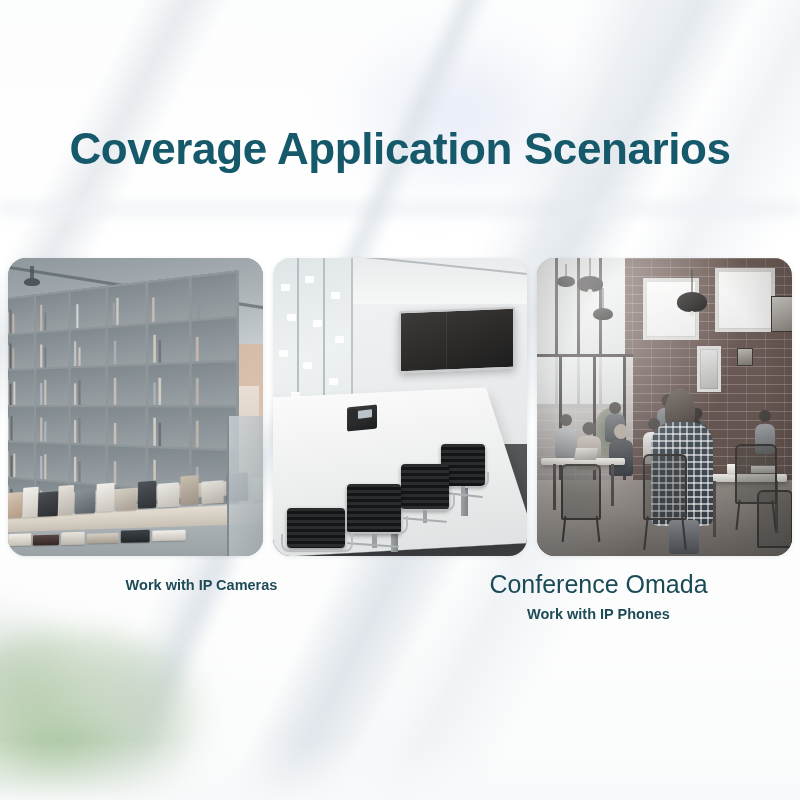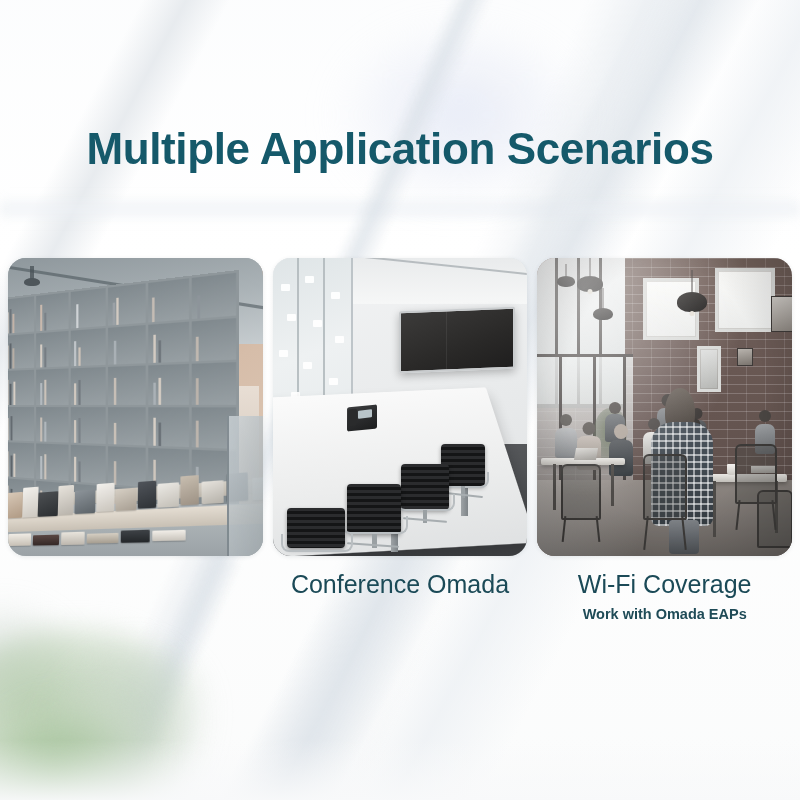--- a/index.html
+++ b/index.html
@@ -162,21 +162,21 @@
   <div class="streak s2"></div>
   <div class="streak s3"></div>
   <div class="streak s4"></div>
   <div class="leaf l4"></div>
   <div class="leaf l1"></div>
   <div class="leaf l3"></div>
   <div class="leaf l2"></div>
   <div class="ledge"></div>
 </div>
 
-<div id="title">Multiple Application Scenarios</div>
+<div id="title">Coverage Application Scenarios</div>
 
 <div id="cards">
 
   <div class="card">
     <div class="scene">
       <div class="lib-wall"></div>
       <div class="lib-win"></div>
       <div class="lib-conc">
         <span class="dot" style="left:10px;top:30px"></span>
           <span class="dot" style="left:44px;top:30px"></span>
@@ -554,21 +554,19 @@
 
       <div class="cf-sun"></div>
       <div class="cf-gray"></div>
       <div class="cf-vig"></div>
     </div>
   </div>
 </div>
 
 <div id="captions">
   <div class="cap">
+    <div class="s">Work with IP Cameras</div>
   </div>
   <div class="cap">
     <div class="t">Conference Omada</div>
-  </div>
-  <div class="cap">
-    <div class="t">Wi-Fi Coverage</div>
-    <div class="s">Work with Omada EAPs</div>
+    <div class="s">Work with IP Phones</div>
   </div>
 </div>
 
 </body></html>

